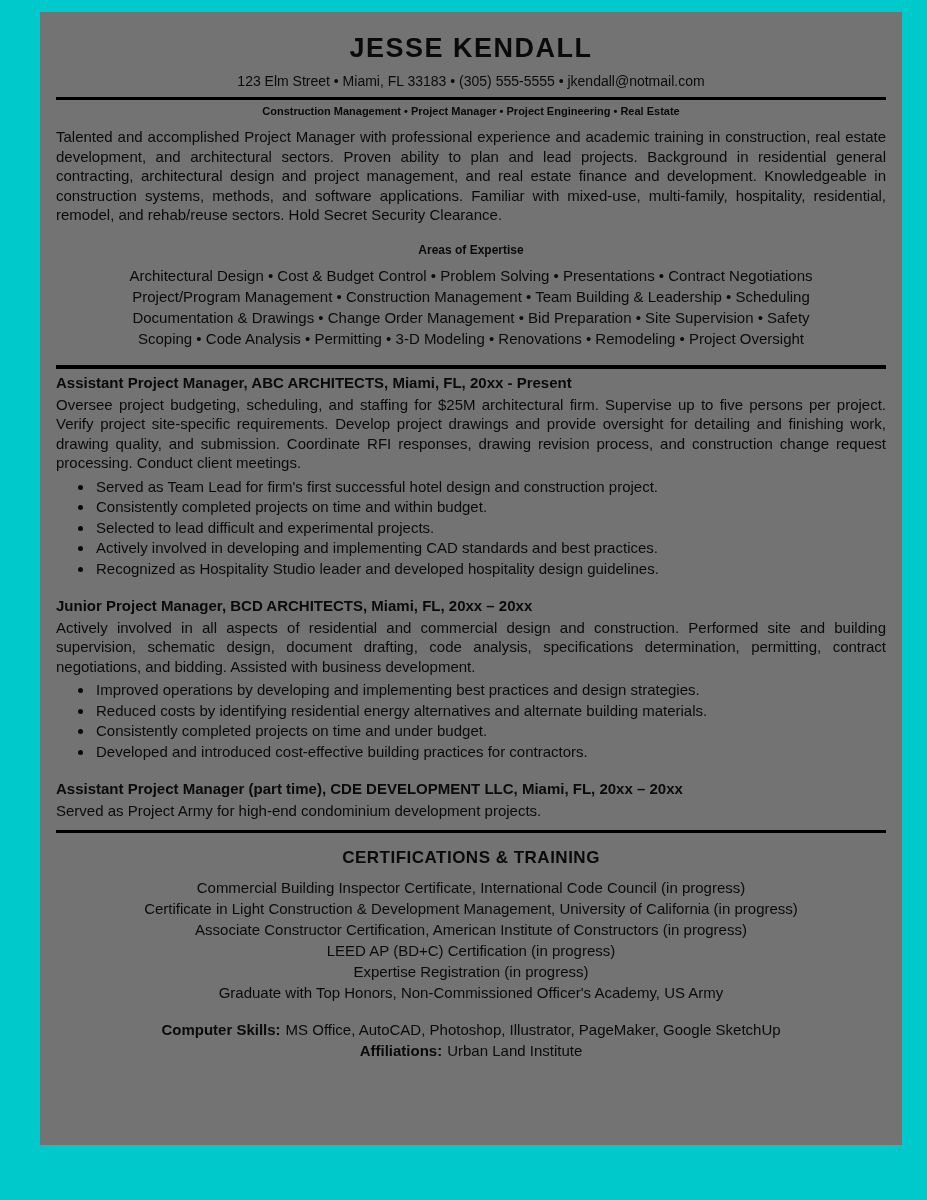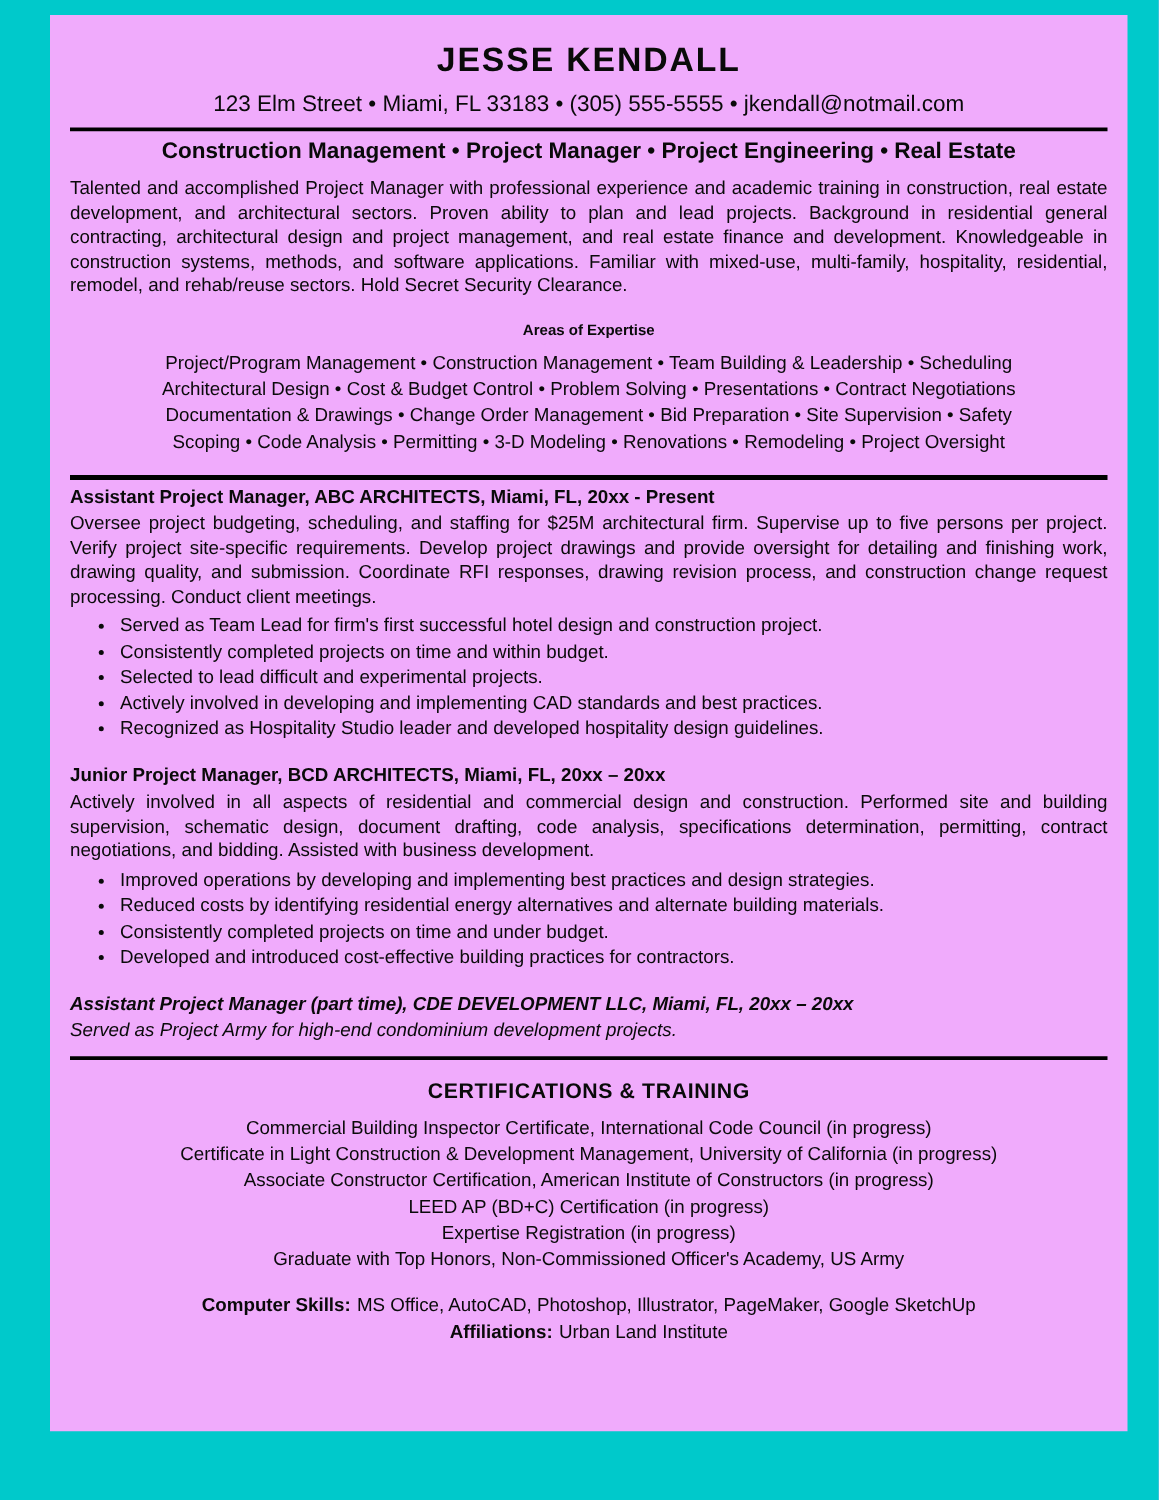--- a/index.html
+++ b/index.html
@@ -7,51 +7,51 @@
   body {
     --border-color: #00c9cb;
     width: 927px;
     height: 1200px;
     background: var(--border-color);
     padding: 12px 25px 55px 40px;
     font-family: "Liberation Sans", sans-serif;
     color: #0a0a0a;
   }
   .page {
-    background: #f0abfc;
+    background: #737373;
     width: 100%;
     height: 100%;
     padding: 22px 16px 0 16px;
     overflow: hidden;
     font-size: 15px;
     line-height: 1.3;
   }
   h1.name {
     text-align: center;
     font-size: 27px;
     font-weight: 700;
     letter-spacing: 1.5px;
     line-height: 1.1;
     margin-bottom: 8px;
   }
   .contact {
     text-align: center;
-    font-size: 18px;
+    font-size: 14px;
     margin-bottom: 7px;
   }
   hr.rule {
     border: none;
     border-top: 3px solid #000;
     margin: 2px 0 4px 0;
   }
   hr.rule.thick { border-top-width: 4px; }
   .tagline {
     text-align: center;
     font-weight: 700;
-    font-size: 18px;
+    font-size: 11px;
     margin: 4px 0 9px 0;
   }
   p.summary {
     text-align: justify;
     margin-bottom: 18px;
   }
   h2.sub-heading {
     text-align: center;
     font-size: 12px;
     font-weight: 700;
@@ -78,21 +78,21 @@
   }
   .job p.desc { text-align: justify; }
   .job ul {
     margin: 4px 0 0 0;
     padding-left: 38px;
   }
   .job ul li {
     margin-bottom: 1px;
     padding-left: 2px;
   }
-  .job.no-bullets { margin-bottom: 10px; font-style: italic; }
+  .job.no-bullets { margin-bottom: 10px; }
   .cert-block { margin-top: 14px; }
   .skills-line { margin-top: 16px; }
   .bold-label { font-weight: 700; margin-right: 5px; text-align: center; }
   hr.rule.cert { margin-top: 8px; margin-bottom: 4px; }
 </style>
 </head>
 <body style="--border-color: #00c9cb;">
 
 <div class="page">
 
@@ -102,22 +102,22 @@
   </header>
 
   <hr class="rule">
 
   <div class="tagline">Construction Management • Project Manager • Project Engineering • Real Estate</div>
 
   <p class="summary">Talented and accomplished Project Manager with professional experience and academic training in construction, real estate development, and architectural sectors. Proven ability to plan and lead projects. Background in residential general contracting, architectural design and project management, and real estate finance and development. Knowledgeable in construction systems, methods, and software applications. Familiar with mixed-use, multi-family, hospitality, residential, remodel, and rehab/reuse sectors. Hold Secret Security Clearance.</p>
 
   <section class="expertise-block">
     <h2 class="sub-heading">Areas of Expertise</h2>
+    <div class="center-line">Architectural Design • Cost &amp; Budget Control • Problem Solving • Presentations • Contract Negotiations</div>
     <div class="center-line">Project/Program Management • Construction Management • Team Building &amp; Leadership •  Scheduling</div>
-    <div class="center-line">Architectural Design • Cost &amp; Budget Control • Problem Solving • Presentations • Contract Negotiations</div>
     <div class="center-line">Documentation &amp; Drawings • Change Order Management • Bid Preparation • Site Supervision • Safety</div>
     <div class="center-line">Scoping • Code Analysis • Permitting • 3-D Modeling • Renovations • Remodeling • Project Oversight</div>
   </section>
 
   <hr class="rule thick">
 
   <section>
 
     <div class="job">
       <h3>Assistant Project Manager, ABC ARCHITECTS, Miami, FL, 20xx - Present</h3>

